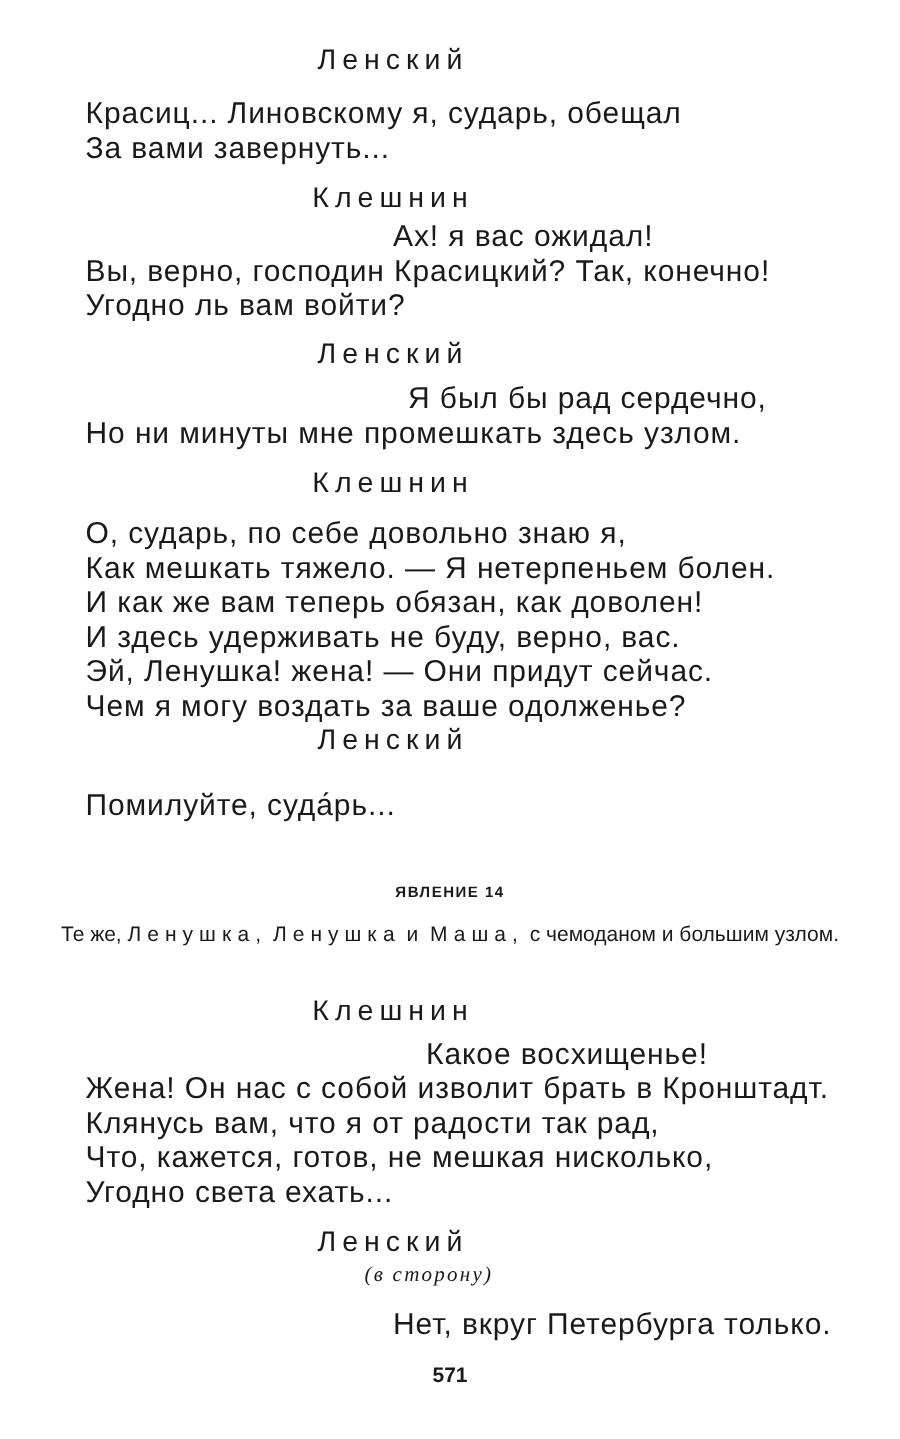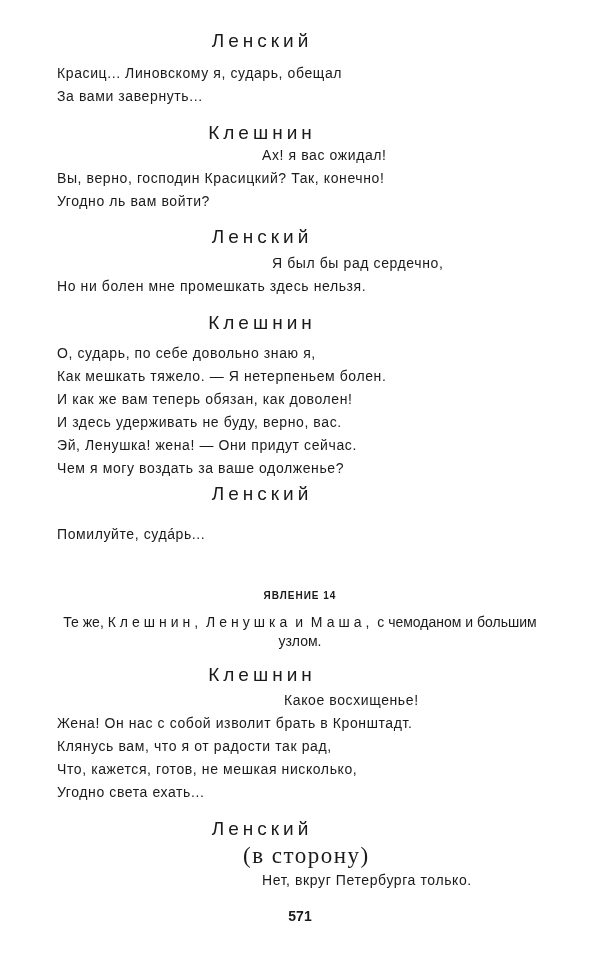--- a/index.html
+++ b/index.html
@@ -8,36 +8,36 @@
       font-family: "Liberation Serif", "DejaVu Serif", serif;
       color: #1a1a1a;
     }
     .abs { position: absolute; white-space: nowrap; }
     .speaker {
       font-family: "Liberation Sans", "DejaVu Sans", sans-serif;
       font-size: 19px; letter-spacing: 4px; left: 0; width: 524px; text-align: center;
     }
     .line {
       font-family: "Liberation Sans", "DejaVu Sans", sans-serif;
-      font-size: 14px; letter-spacing: 0.6px; left: 57px;
+      font-size: 20px; letter-spacing: 0.6px; left: 57px;
     }
     .scene-title {
       font-family: "Liberation Sans", "DejaVu Sans", sans-serif;
       font-weight: bold; font-size: 10px; letter-spacing: 1px;
       left: 0; width: 600px; text-align: center;
     }
     .stage {
       font-family: "Liberation Sans", "DejaVu Sans", sans-serif;
       font-size: 14px; left: 0; width: 600px; text-align: center; line-height: 19px;
       white-space: normal;
     }
     .stage .sp { letter-spacing: 4px; }
     .aside {
       font-family: "Liberation Serif", "DejaVu Serif", serif;
-      font-size: 23px; letter-spacing: 1.5px; left: 243px;
+      font-style: italic; font-size: 14px; letter-spacing: 1.5px; left: 243px;
     }
     .pagenum {
       font-family: "Liberation Sans", "DejaVu Sans", sans-serif;
       font-weight: bold; font-size: 14px; left: 0; width: 600px; text-align: center;
     }
   </style>
 </head>
 <body>
 
 <div>
@@ -46,37 +46,37 @@
   <div class="abs line" style="top:65px;">Красиц... Линовскому я, сударь, обещал</div>
   <div class="abs line" style="top:88px;">За вами завернуть...</div>
 
   <div class="abs speaker" style="top:122px;">Клешнин</div>
   <div class="abs line" style="top:147px; left:262px;">Ах! я вас ожидал!</div>
   <div class="abs line" style="top:170px;text-align:right;">Вы, верно, господин Красицкий? Так, конечно!</div>
   <div class="abs line" style="top:193px;">Угодно ль вам войти?</div>
 
   <div class="abs speaker" style="top:226px;">Ленский</div>
   <div class="abs line" style="top:255px; left:272px;">Я был бы рад сердечно,</div>
-  <div class="abs line" style="top:278px;">Но ни болен мне промешкать здесь нельзя.</div>
+  <div class="abs line" style="top:278px;">Но ни минуты мне промешкать здесь узлом.</div>
 
   <div class="abs speaker" style="top:312px;">Клешнин</div>
   <div class="abs line" style="top:345px;">О, сударь, по себе довольно знаю я,</div>
   <div class="abs line" style="top:368px;">Как мешкать тяжело. — Я нетерпеньем болен.</div>
   <div class="abs line" style="top:391px;">И как же вам теперь обязан, как доволен!</div>
   <div class="abs line" style="top:414px;">И здесь удерживать не буду, верно, вас.</div>
   <div class="abs line" style="top:437px;">Эй, Ленушка! жена! — Они придут сейчас.</div>
   <div class="abs line" style="top:460px;">Чем я могу воздать за ваше одолженье?</div>
 
   <div class="abs speaker" style="top:483px;">Ленский</div>
   <div class="abs line" style="top:526px;">Помилуйте, суда́рь...</div>
 
   <div class="abs scene-title" style="top:590px;">ЯВЛЕНИЕ 14</div>
   <div class="abs stage" style="top:613px; padding:0 40px; width:520px;">
     <span>Те же,</span>
-    <span class="sp">Клешнин,</span>
+    <span class="sp">Ленушка,</span>
     <span class="sp">Ленушка</span>
     <span class="sp">и</span>
     <span class="sp">Маша,</span>
     <span>с чемоданом и большим узлом.</span>
   </div>
 
   <div class="abs speaker" style="top:664px;">Клешнин</div>
   <div class="abs line" style="top:692px; left:284px;">Какое восхищенье!</div>
   <div class="abs line" style="top:715px;">Жена! Он нас с собой изволит брать в Кронштадт.</div>
   <div class="abs line" style="top:738px;">Клянусь вам, что я от радости так рад,</div>

